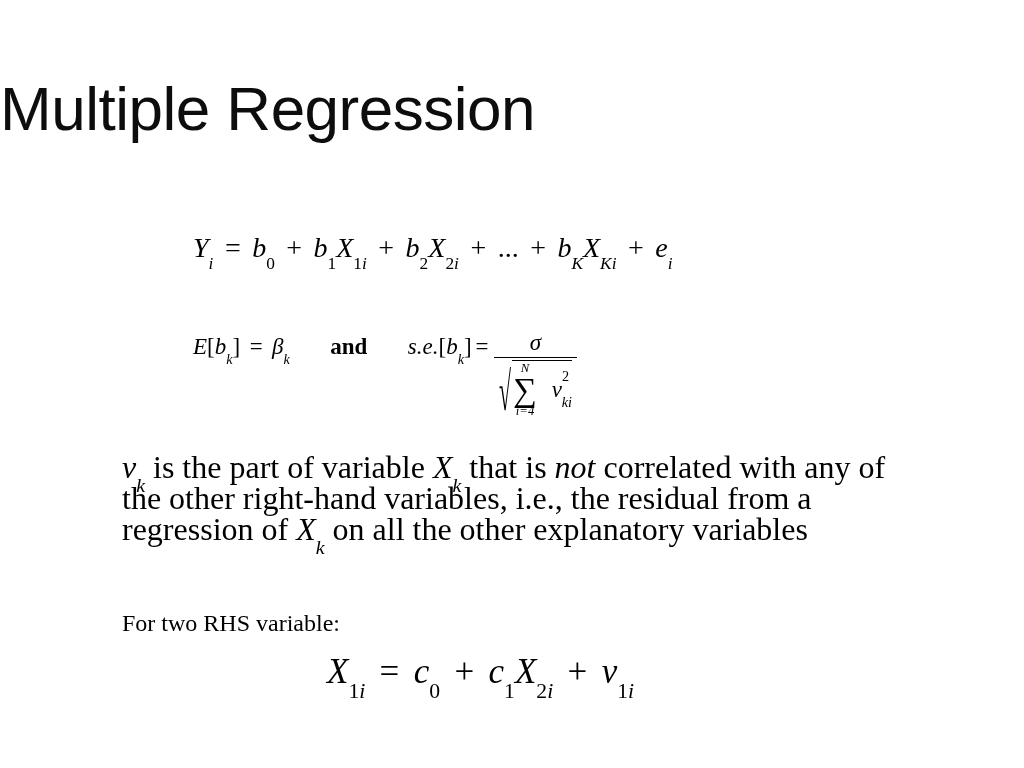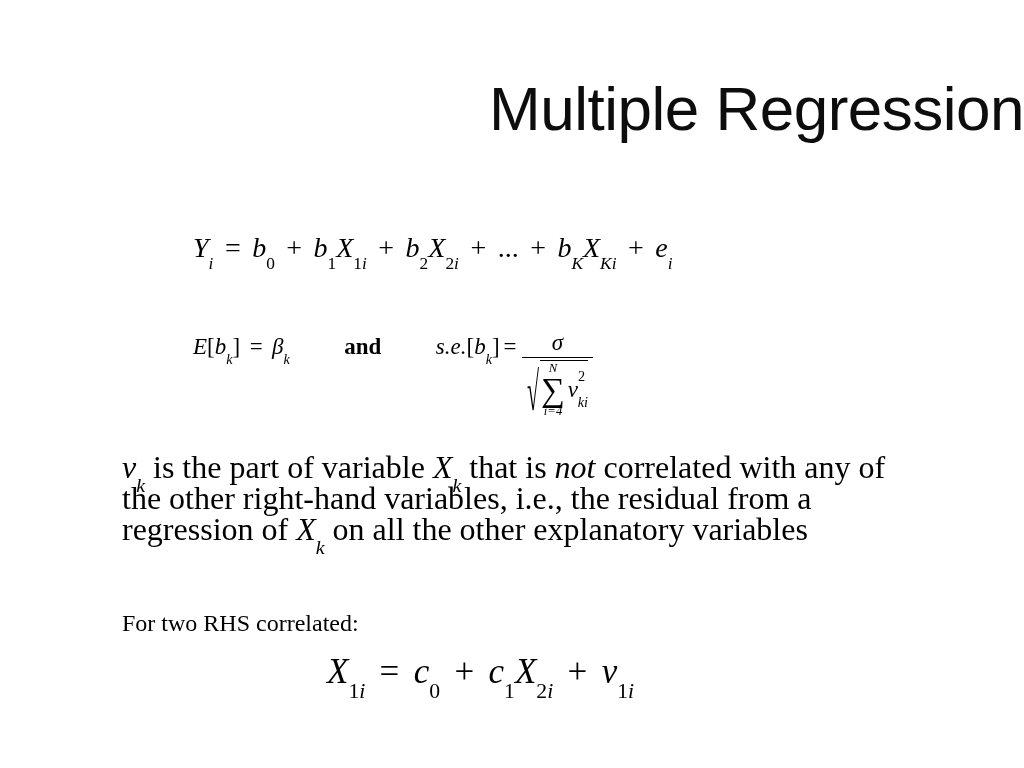--- a/index.html
+++ b/index.html
@@ -21,21 +21,21 @@
     inset: 0;
     background: #ffffff;
   }
 
   
   .slide-title {
     position: absolute;
     left: 0;
     right: 0;
     top: 76px;
-    text-align: right;
+    text-align: left;
     font-family: "Liberation Sans", sans-serif;
     font-weight: 300;
     font-size: 62px;
     line-height: 1.05;
     letter-spacing: -0.5px;
     color: #0d0d0d;
     white-space: nowrap;
   }
 
   
@@ -126,38 +126,38 @@
     display: block;
     font-size: 1.45em;
     line-height: 0.92;
     font-style: normal;
   }
   .sum-body {
     display: inline-block;
     vertical-align: middle;
     font-style: italic;
     padding-left: 0.12em;
+    margin-left: 12px;
   }
 
   
   .eq-main {
     position: absolute;
     left: 193px;
     top: 232px;
     font-size: 28px;
   }
 
   .eq-row {
     position: absolute;
     left: 193px;
     top: 330px;
     font-size: 23px;
     display: flex;
     align-items: flex-start;
-    gap: 14px;
   }
   .eq-expectation { padding-top: 4px; }
   .eq-and {
     font-style: normal;
     padding: 4px 0 0 0;
     width: 118px;
     text-align: center;
     font-family: "Liberation Serif", serif;
     font-weight: bold;
   }
@@ -241,21 +241,21 @@
               <span class="lim">i=4</span>
             </span><span class="sum-body"><span>v</span><sup class="rm">2</sup><sub class="it" style="margin-left:-0.52em;">ki</sub></span>
           </span>
         </span>
       </span>
     </div>
   </div>
 
   <div class="body-text"><span class="mv">v</span><sub class="it mv">k</sub><span> is the part of variable </span><span class="mv">X</span><sub class="it mv">k</sub><span> that is </span><i class="term">not</i><span> correlated with any of the other right-hand variables, i.e., the residual from a regression of </span><span class="mv">X</span><sub class="it mv">k</sub><span> on all the other explanatory variables</span></div>
 
-  <div class="lead-text">For two RHS correlated:</div>
+  <div class="lead-text">For two RHS variable:</div>
 
   <div class="eq-last math">
     <span><span>X</span><sub><span class="rm">1</span><span class="it">i</span></sub></span>
     <span class="op">=</span>
     <span><span>c</span><sub class="rm">0</sub></span>
     <span class="op">+</span>
     <span><span>c</span><sub class="rm">1</sub><span>X</span><sub><span class="rm">2</span><span class="it">i</span></sub></span>
     <span class="op">+</span>
     <span><span>v</span><sub><span class="rm">1</span><span class="it">i</span></sub></span>
   </div>

